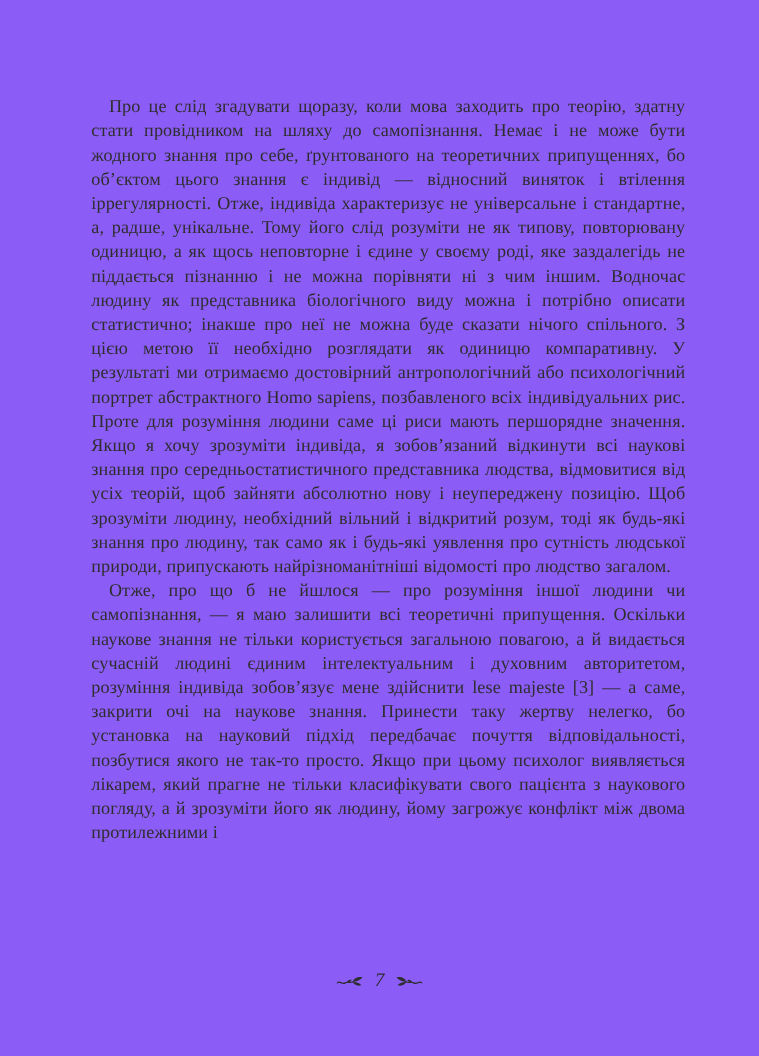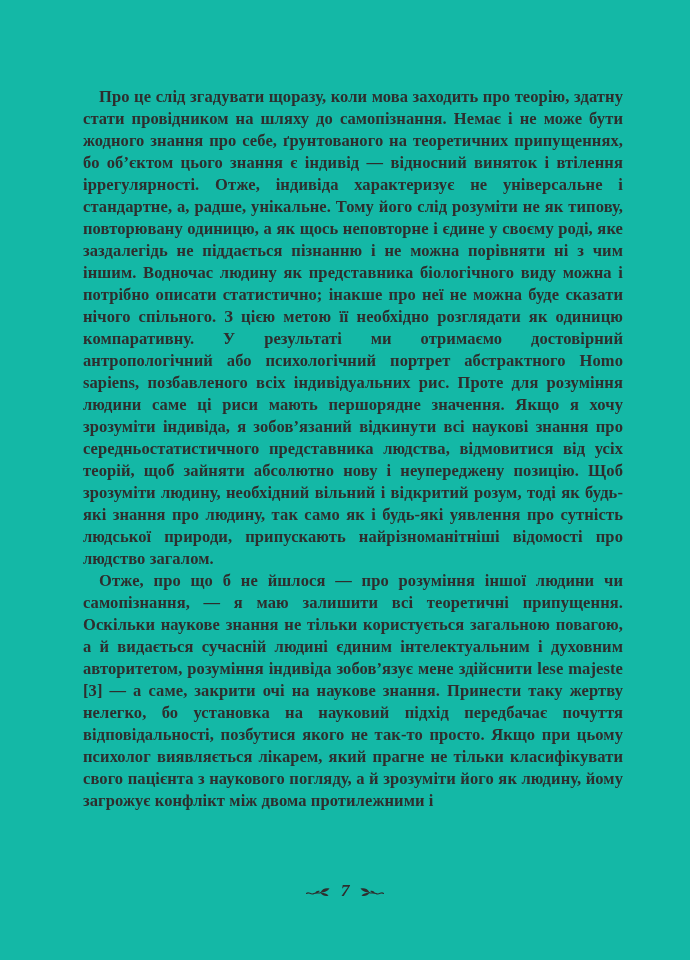--- a/index.html
+++ b/index.html
@@ -4,25 +4,24 @@
 <style>
   html, body {
     margin: 0;
     padding: 0;
     background: #ffffff;
   }
   .page {
     position: relative;
     width: 690px;
     height: 960px;
-    background: #14b8a6;
+    background: #8b5cf6;
     font-family: "Liberation Serif", "DejaVu Serif", serif;
     color: #2e2e2e;
     overflow: hidden;
-    font-weight: bold;
   }
   .text-block {
     position: absolute;
     left: 83px;
     top: 86px;
     width: 540px;
     text-align: justify;
     font-size: 16.5px;
     line-height: 22px;
     letter-spacing: 0.1px;

